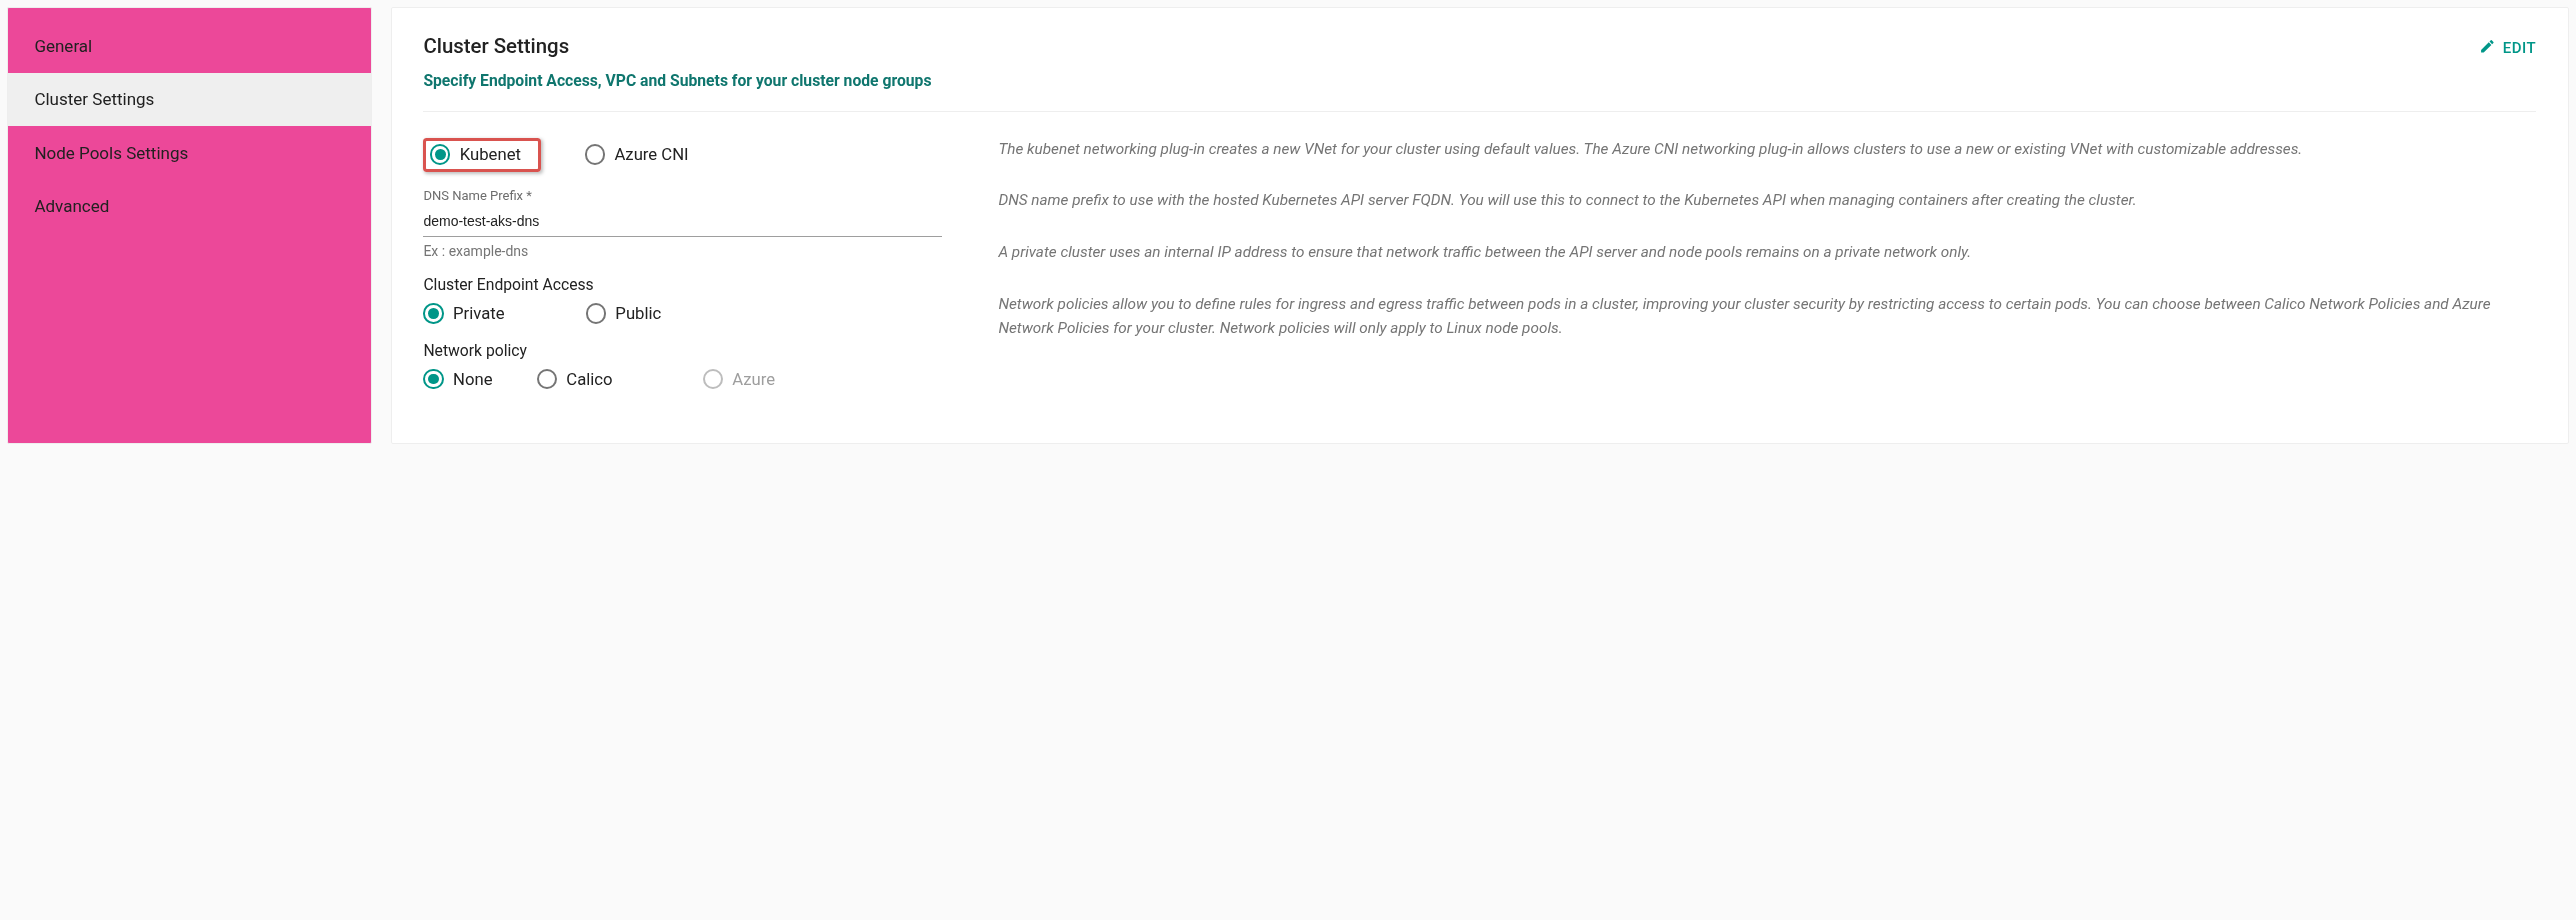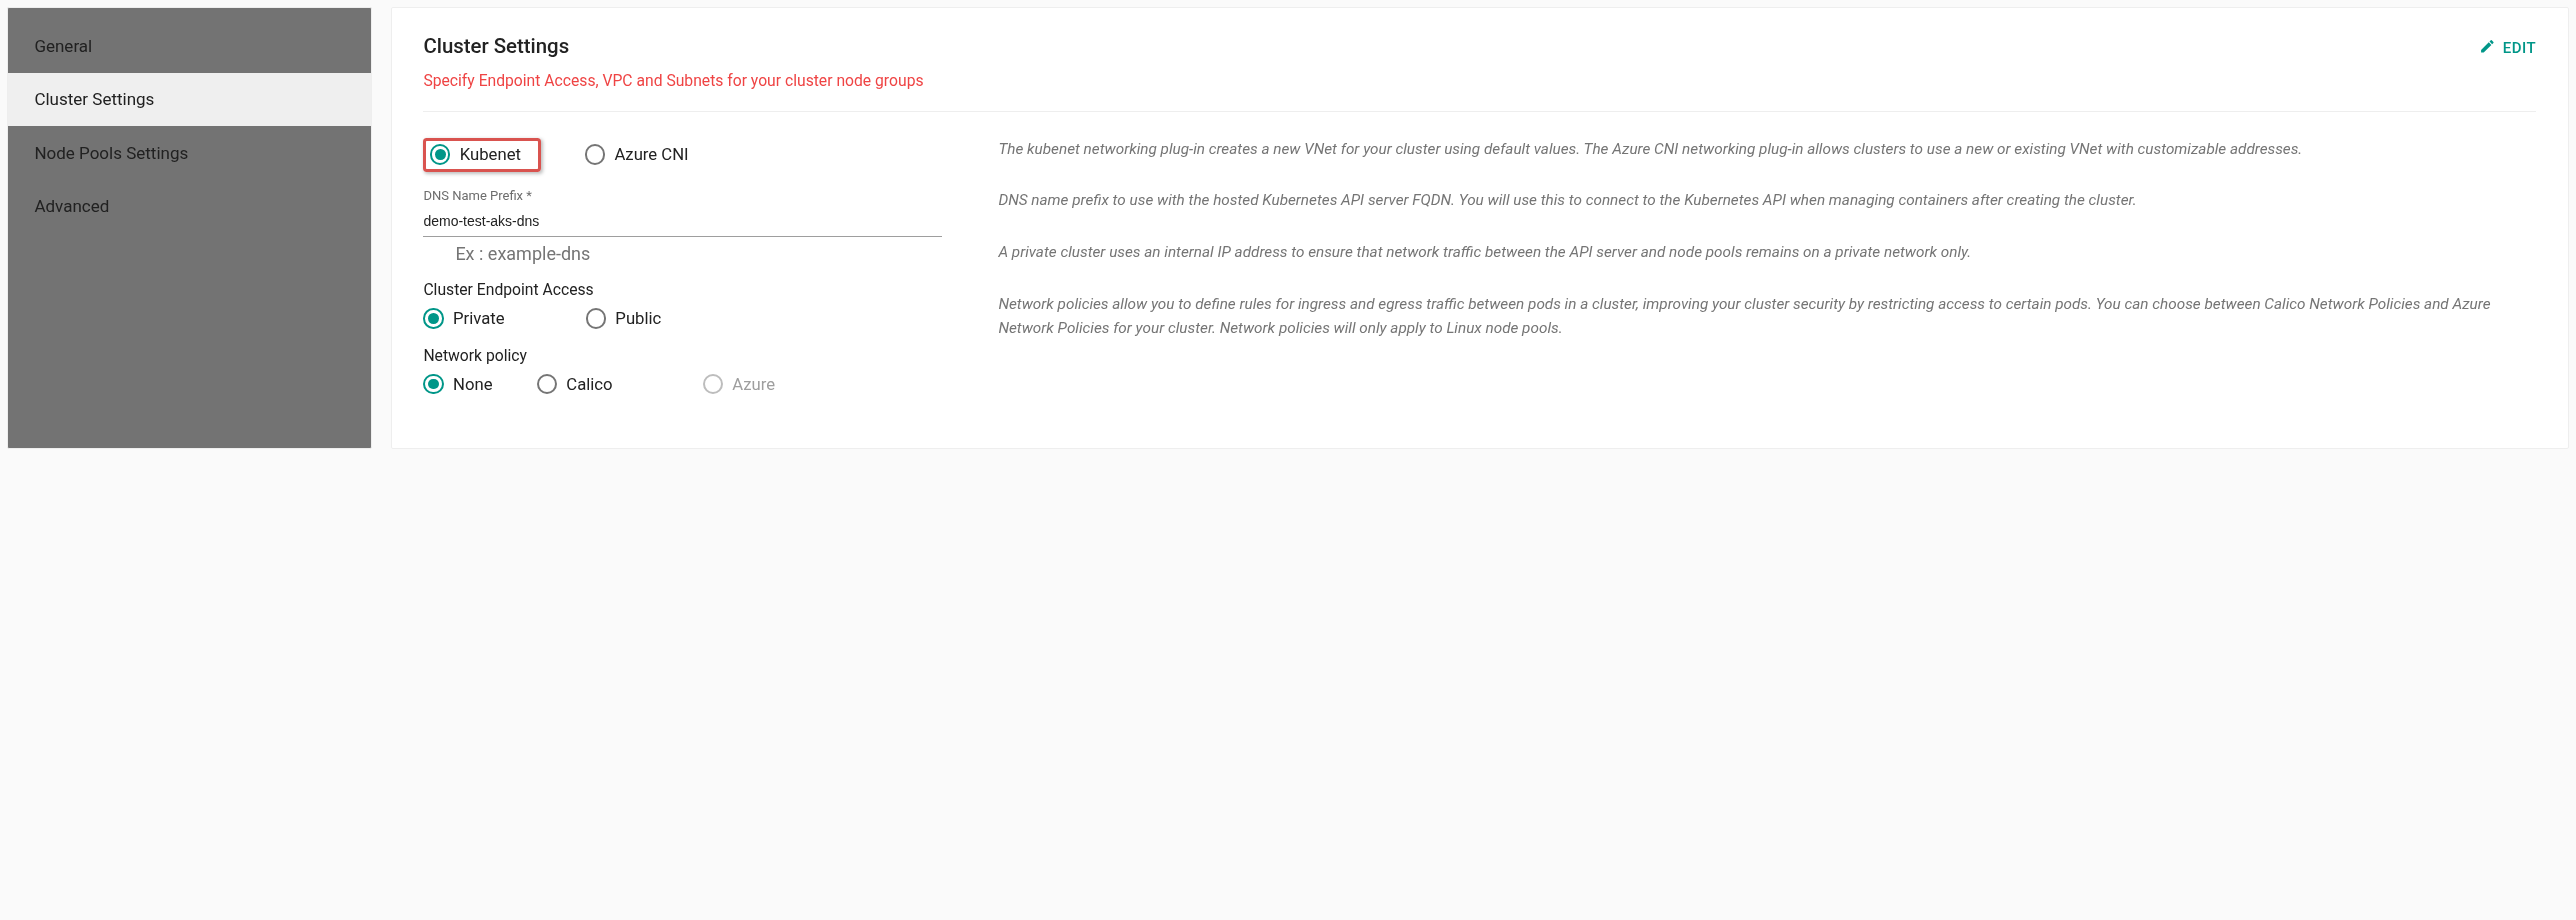--- a/index.html
+++ b/index.html
@@ -9,21 +9,21 @@
     color: #212121;
     font-size: 15px;
   }
   .page {
     display: flex;
     gap: 18.5px;
     padding: 7.4px;
   }
   .sidebar {
     width: 365px;
-    background: #737373;
+    background: #ec4899;
     border: 0.9px solid #eee;
     border-radius: 1.9px;
     padding: 11px 0;
   }
   .side-item {
     padding: 16.7px 26px;
     font-size: 17px;
     color: #212121;
     cursor: pointer;
   }
@@ -45,22 +45,23 @@
     padding-bottom: 20.4px;
     margin-bottom: 26px;
   }
   .title {
     font-size: 20.4px;
     font-weight: 500;
     color: #222;
   }
   .subtitle {
     margin-top: 13px;
-    color: #ef4444;
+    color: #0f766e;
     font-size: 15.7px;
+    font-weight: bold;
   }
   .edit-btn {
     display: inline-flex;
     align-items: center;
     gap: 7.4px;
     color: #009688;
     font-weight: 500;
     font-size: 15px;
     letter-spacing: 0.5px;
     cursor: pointer;
@@ -126,25 +127,24 @@
     border-bottom: 0.9px solid #9e9e9e;
     font-size: 14px;
     padding: 5.6px 0 7.4px 0;
     width: 100%;
     outline: none;
     background: transparent;
     color: #222;
     margin-top: 3.7px;
   }
   .helper {
-    font-size: 18px;
+    font-size: 14px;
     color: #757575;
     margin-top: 5.6px;
     margin-bottom: 16.7px;
-    margin-left: 32px;
   }
   .sub-label {
     font-size: 15.7px;
     color: #222;
     margin-bottom: 9.3px;
     margin-top: 3px;
   }
   .desc-block { margin-bottom: 28px; }
 </style>
 </head>

